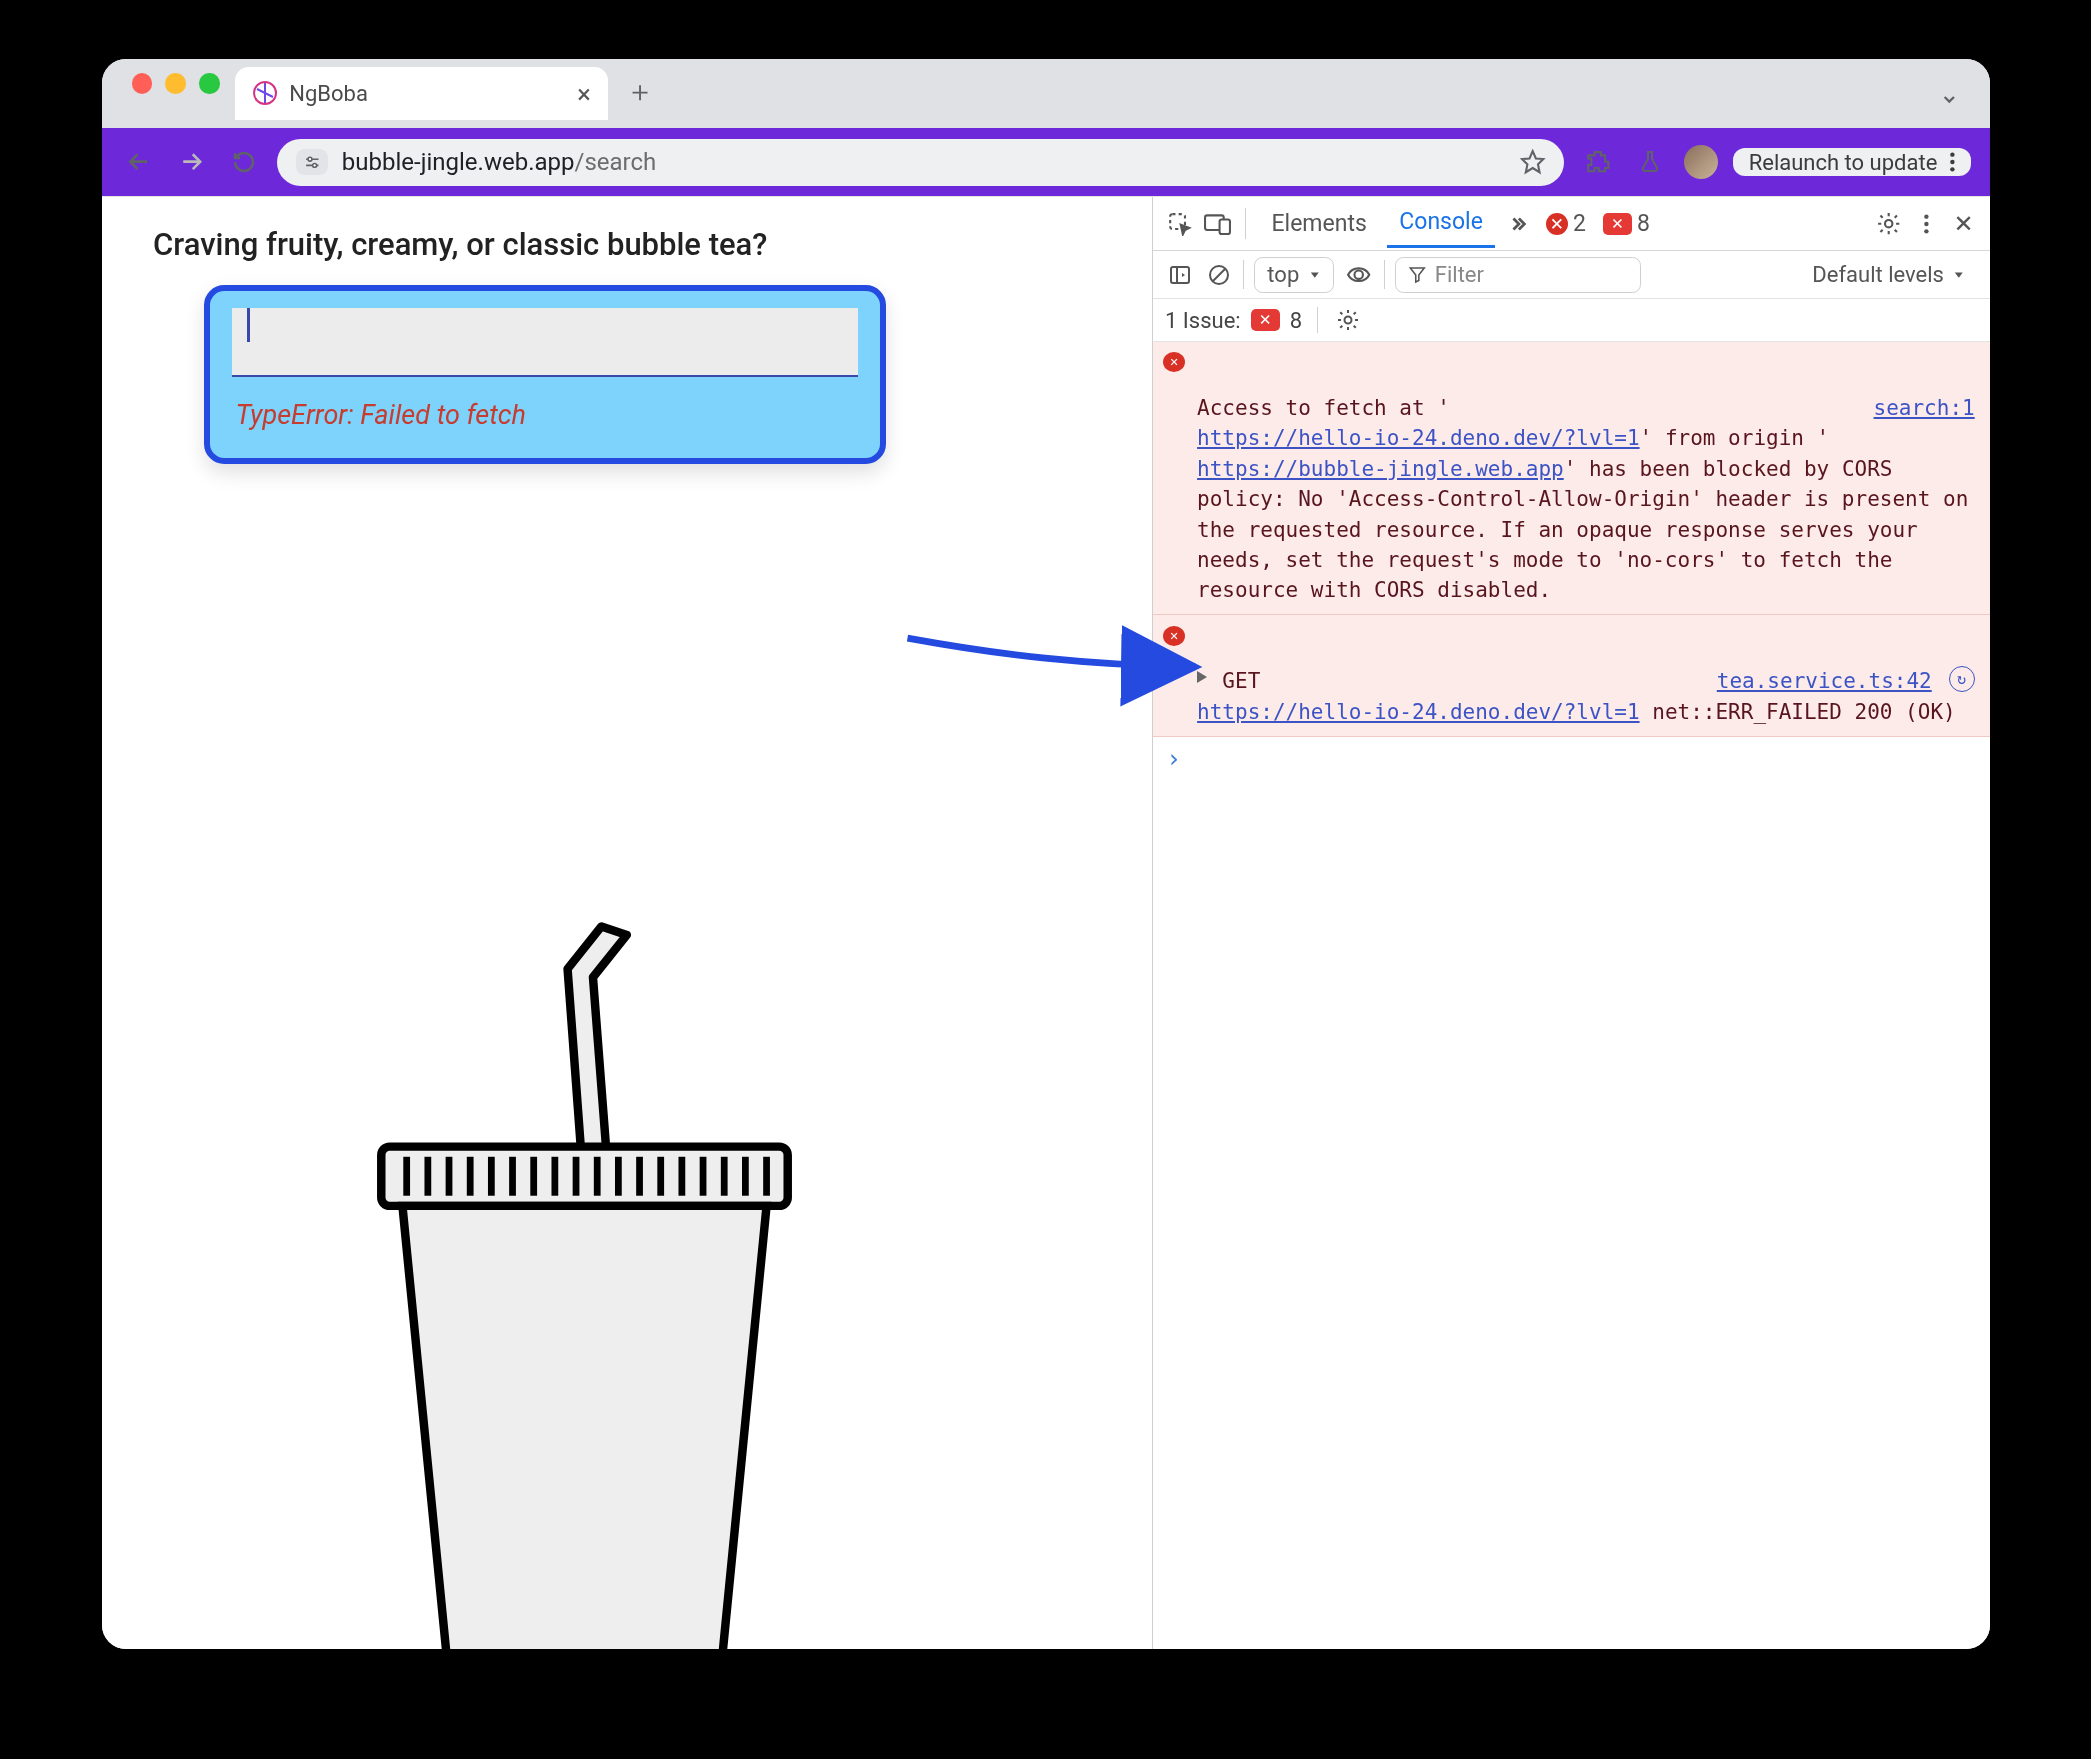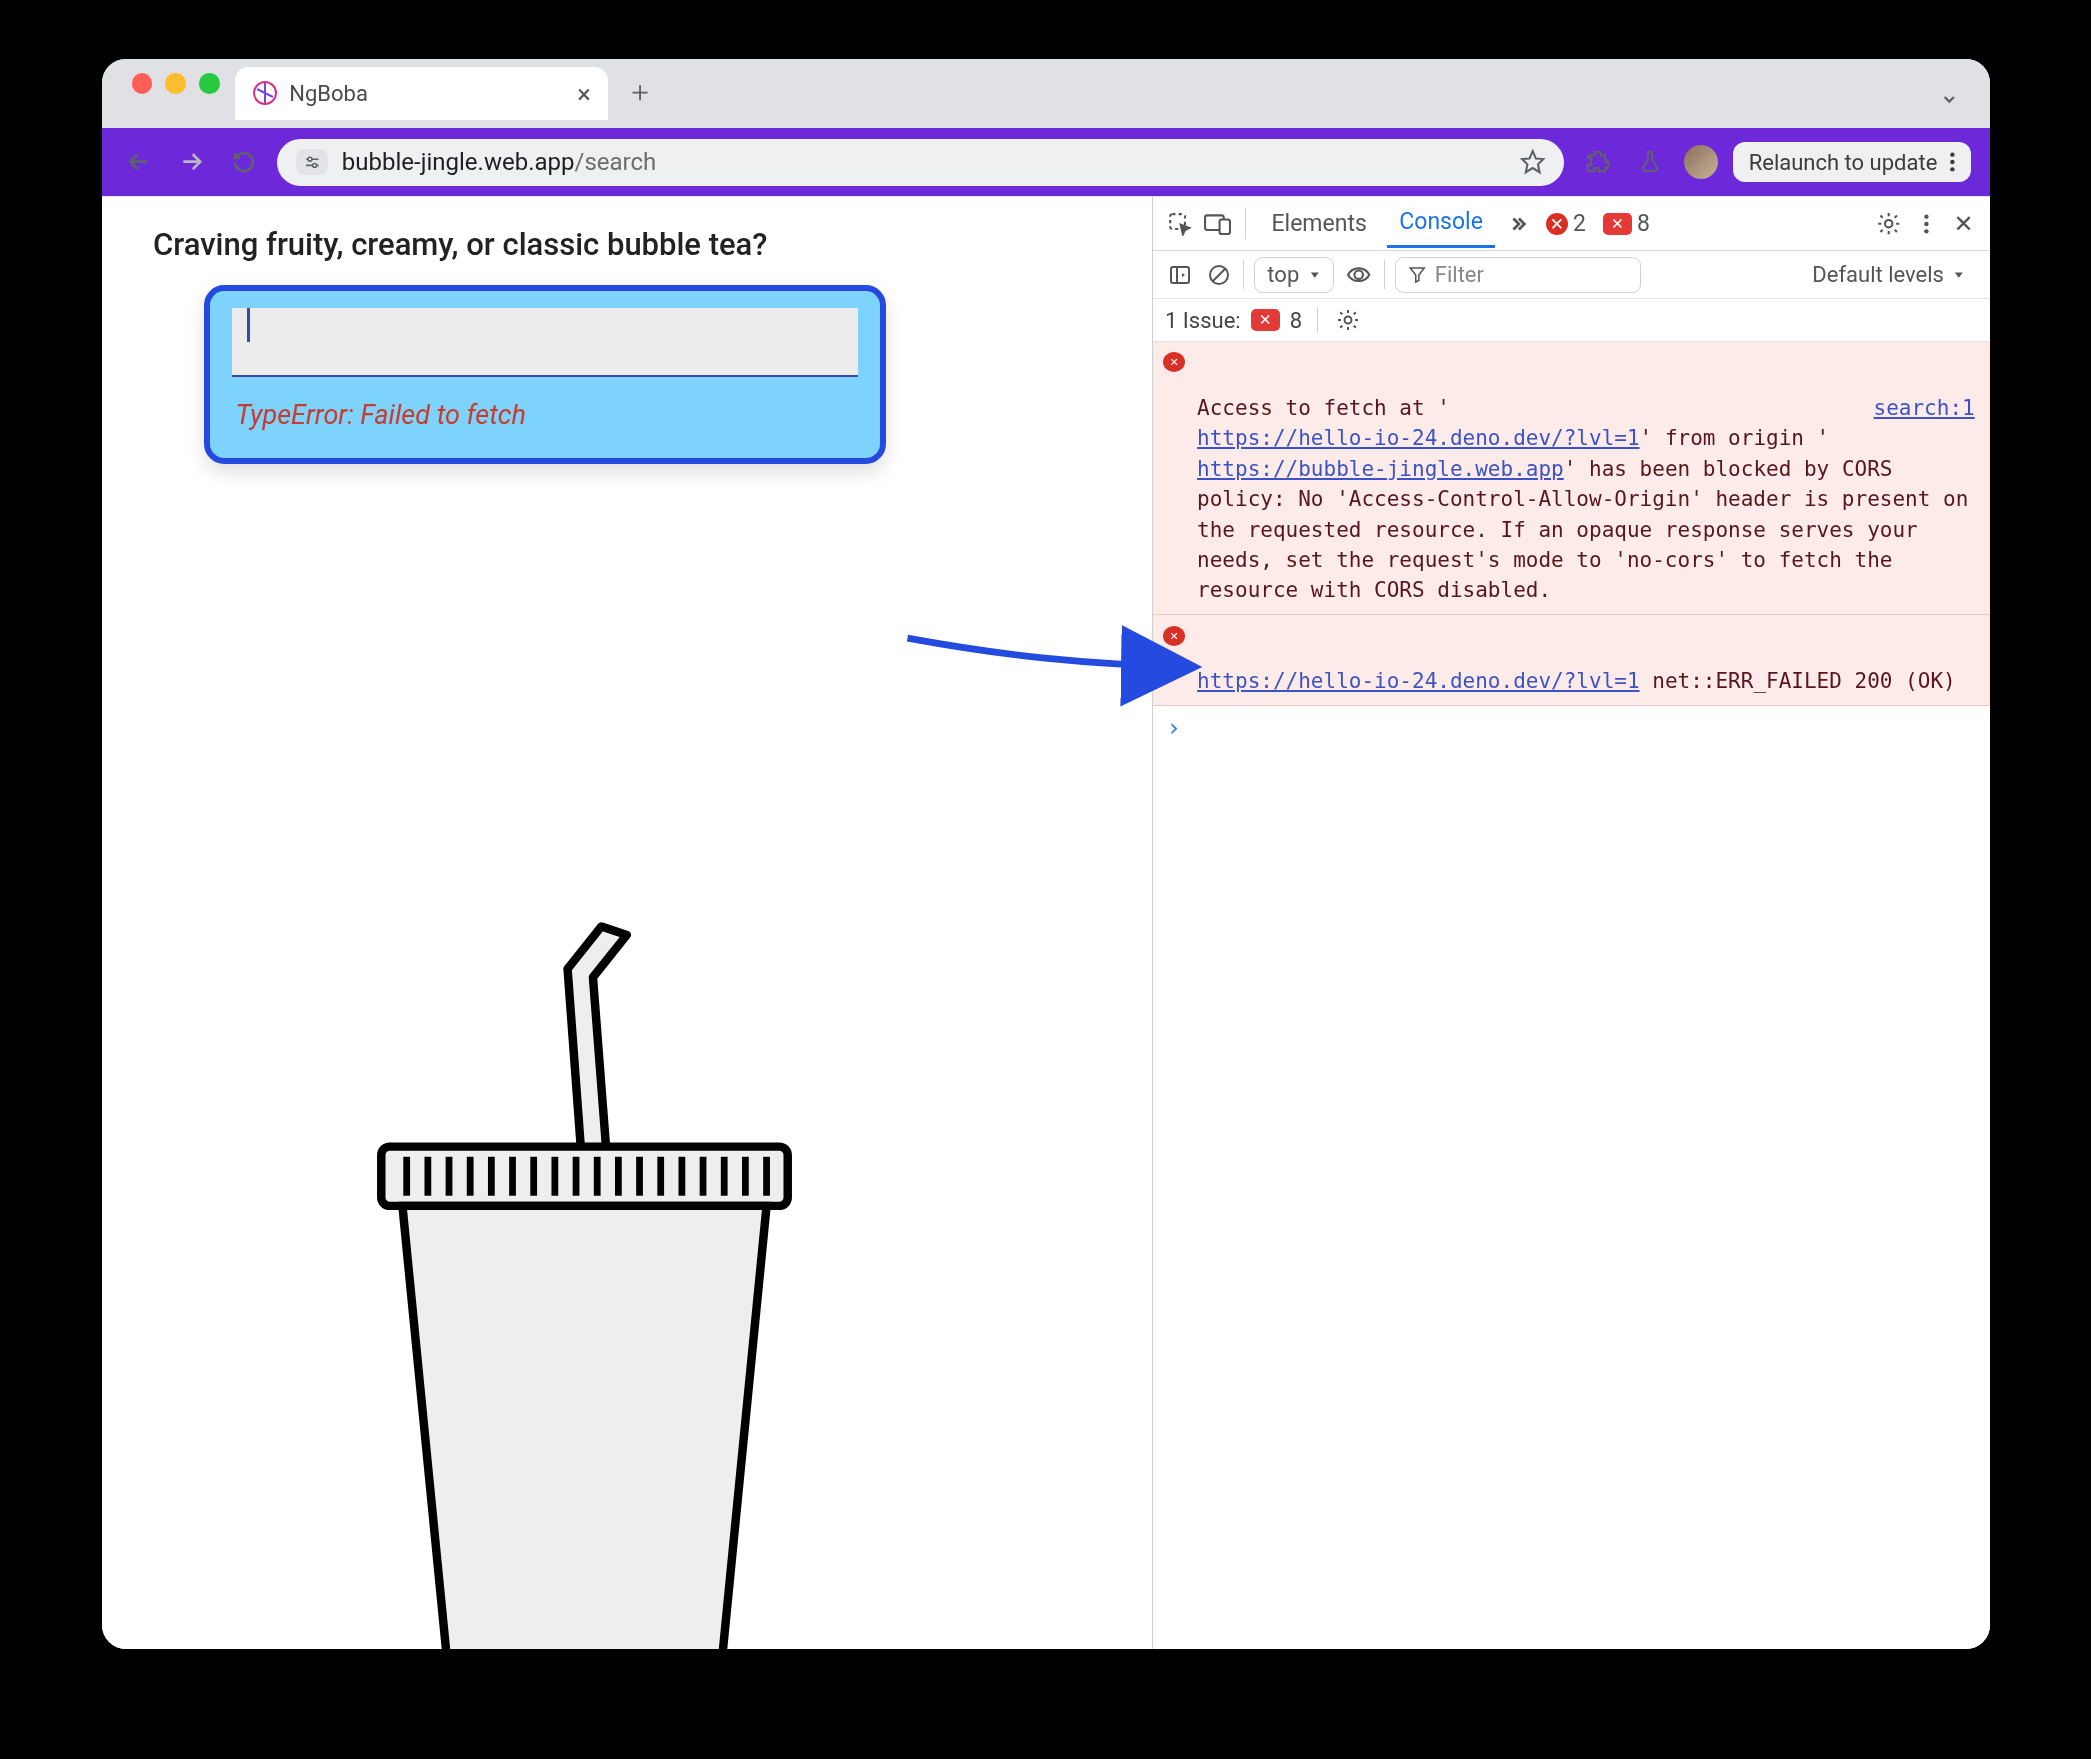--- a/index.html
+++ b/index.html
@@ -44,21 +44,21 @@
   .omnibox{
     flex:1;height:47px;background:#eef0f2;border-radius:24px;display:flex;align-items:center;
     padding:0 18.6px;gap:13.6px;font-size:24px;color:#3c3c3c;
   }
   .omni-pill{display:flex;align-items:center;gap:6.8px;background:#e2e4e7;border-radius:8.5px;padding:3.4px 6.8px;color:#5f6368;font-size:17px;}
   .omni-pill svg{width:18.6px;height:18.6px;}
   .url-main{color:#202124;}
   .url-path{color:#6d6d6d;}
   .omni-star{margin-left:auto;color:#5f6368;}
   .update{
-    height:40px;border-radius:12px;background:#eef0f2;display:flex;align-items:center;
+    height:28px;border-radius:12px;background:#eef0f2;display:flex;align-items:center;
     padding:0 15.3px;gap:12px;font-size:22px;color:#3c3c3c;
   }
   .avatar{width:34px;height:34px;border-radius:50%;background:linear-gradient(135deg,#8a6d5a,#c9b49a);}
 
   
   .body{flex:1;display:flex;overflow:hidden;}
   .page{flex:1;position:relative;background:#fff;}
   .headline{font-size:31px;font-weight:500;color:#222;padding:29px 51px 12px 51px;}
   .search-card{
     margin:10.2px 0 0 102px;width:670px;border:6.8px solid #244adf;border-radius:20.3px;
@@ -382,20 +382,26 @@
               <span class="lnk">https://hello-io-24.deno.dev/?lvl=1</span><span>' from origin '</span><br>
               <span class="lnk">https://bubble-jingle.web.app</span><span>' has been blocked by CORS policy: No 'Access-Control-Allow-Origin' header is present on the requested resource. If an opaque response serves your needs, set the request's mode to 'no-cors' to fetch the resource with CORS disabled.</span>
             </div>
           </div>
 
           <div class="log-row">
             <div class="log-ic">
                 <span class="badge err" style="width:20.3px;height:20.3px;font-size:13.6px;">✕</span>
               </div>
             <div class="log-body">
+              <div class="log-row2">
+                <span class="tri"></span>
+                <span>GET</span>
+                <span class="log-src" style="margin-left:auto;">tea.service.ts:42</span>
+                <span class="refresh-badge">↻</span>
+              </div>
               <span class="lnk">https://hello-io-24.deno.dev/?lvl=1</span><span> net::ERR_FAILED 200 (OK)</span>
             </div>
           </div>
           <div class="log-prompt">›</div>
         </div>
       </div>
     </div>
   </div>
 </div>
 

